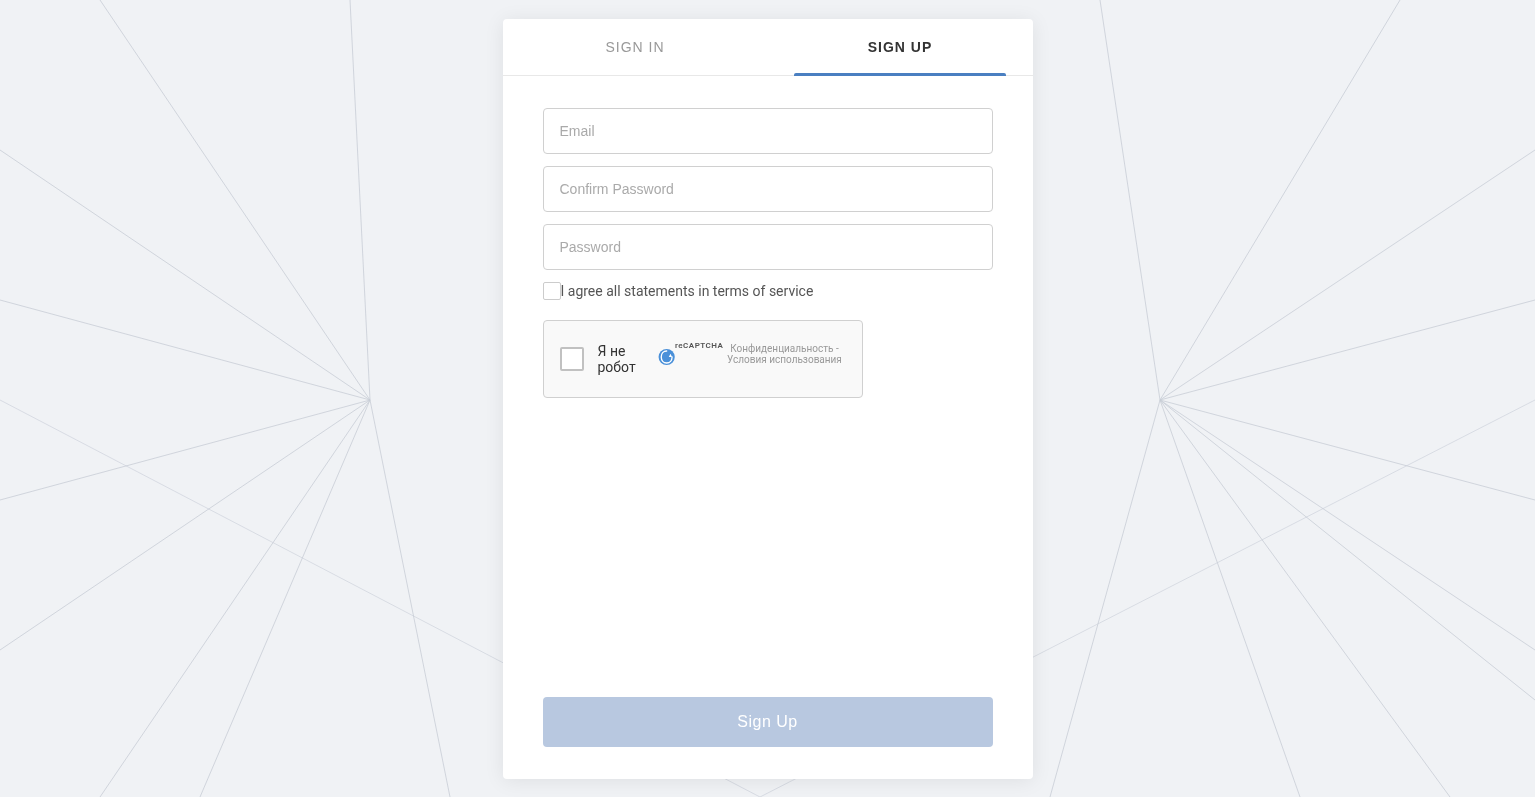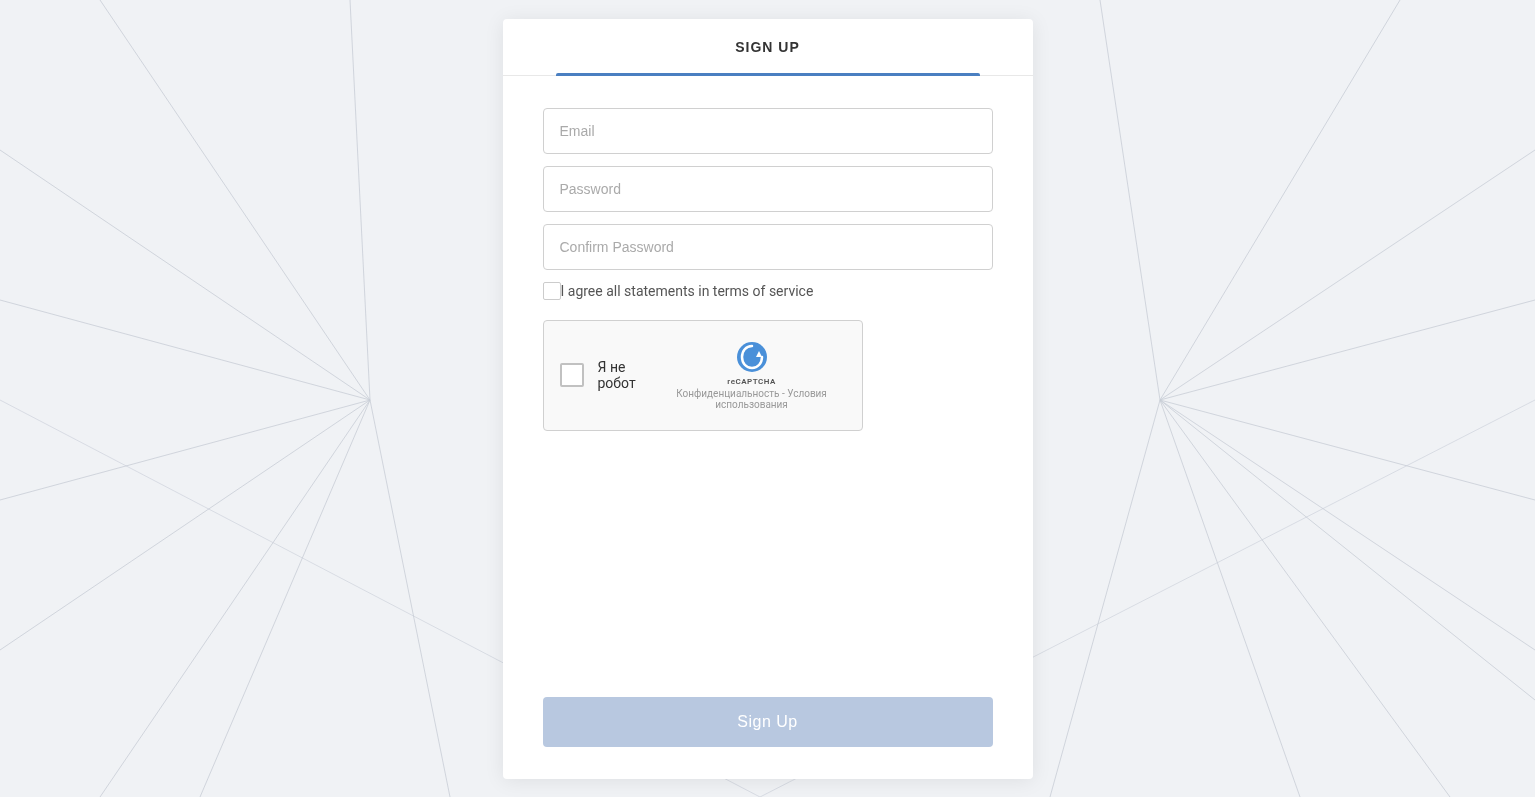--- a/index.html
+++ b/index.html
@@ -152,22 +152,22 @@
     }
 
     .recaptcha-label {
       font-size: 14px;
       color: #333;
       flex: 1;
     }
 
     .recaptcha-branding {
       display: flex;
-      flex-direction: column;
-      align-items: center;
+      flex-direction: row;
+      align-items: flex-start;
       margin-left: 22px;
     }
 
     .recaptcha-logo {
       width: 32px;
       height: 32px;
       margin-bottom: 4px;
     }
 
     .recaptcha-text {
@@ -228,35 +228,36 @@
   <line x1="1160" y1="400" x2="1450" y2="797" stroke="#c8cdd6" stroke-width="0.8"></line>
   <line x1="1160" y1="400" x2="1535" y2="700" stroke="#c8cdd6" stroke-width="0.8"></line>
 
   <line x1="760" y1="797" x2="0" y2="400" stroke="#c8cdd6" stroke-width="0.6"></line>
   <line x1="760" y1="797" x2="1535" y2="400" stroke="#c8cdd6" stroke-width="0.6"></line>
 </svg>
 
 <div class="card">
 
   <div class="tabs">
+    <button class="tab">SIGN IN</button>
     <button class="tab active">SIGN UP</button>
   </div>
 
   <div class="form-body">
 
     <div class="form-group">
       <input class="form-input" type="email" placeholder="Email" style="">
     </div>
 
     <div class="form-group">
+      <input class="form-input" type="password" placeholder="Confirm Password" style="">
+    </div>
+
+    <div class="form-group">
       <input class="form-input" type="password" placeholder="Password" style="">
-    </div>
-
-    <div class="form-group">
-      <input class="form-input" type="password" placeholder="Confirm Password" style="">
     </div>
 
 
     <div class="checkbox-row">
       <input class="checkbox-input" type="checkbox" id="terms-checkbox" style="">
       <label class="checkbox-label" for="terms-checkbox">I agree all statements in terms of service</label>
     </div>
 
     <div class="recaptcha-box">
       <input class="recaptcha-checkbox" type="checkbox" style="">

